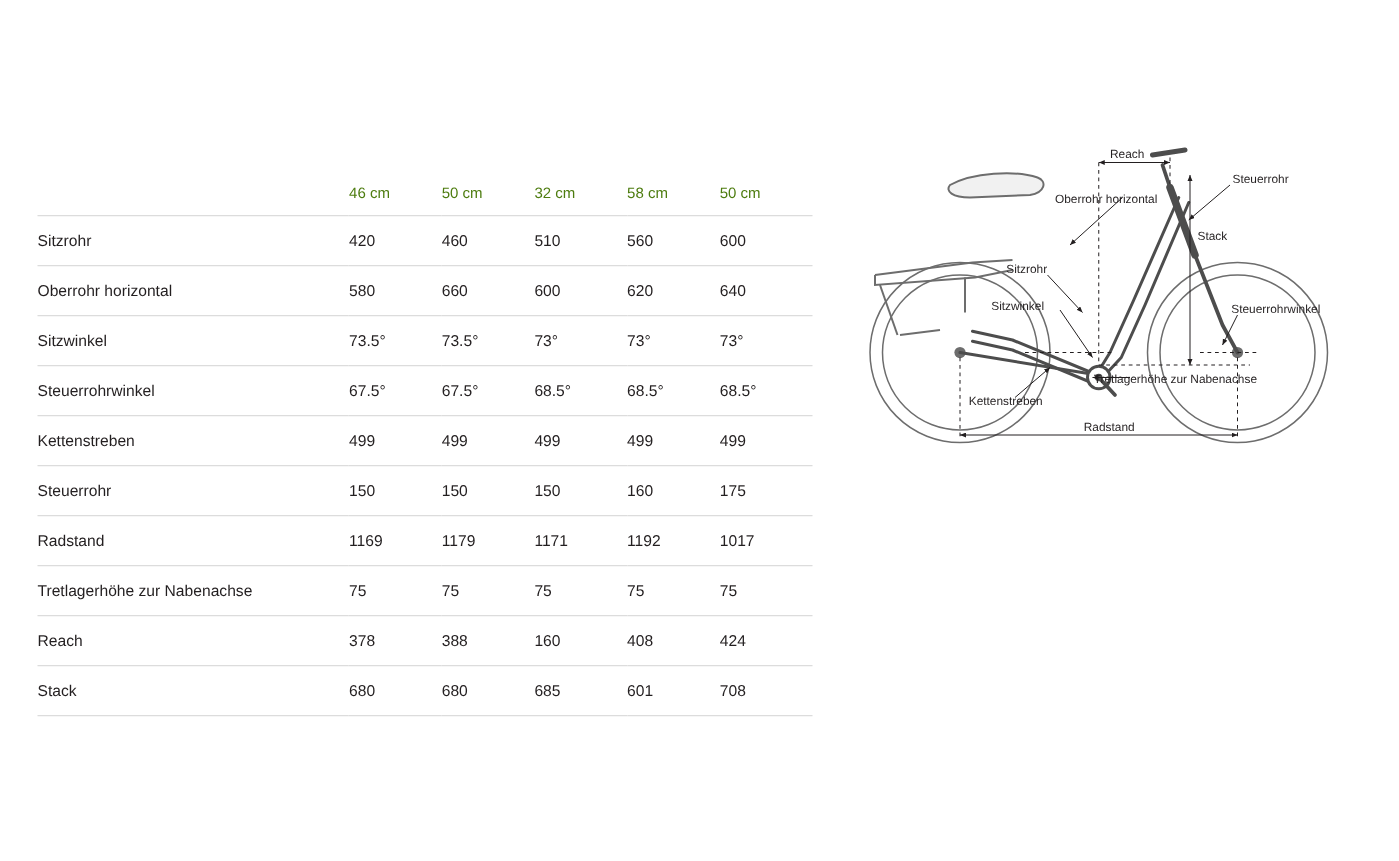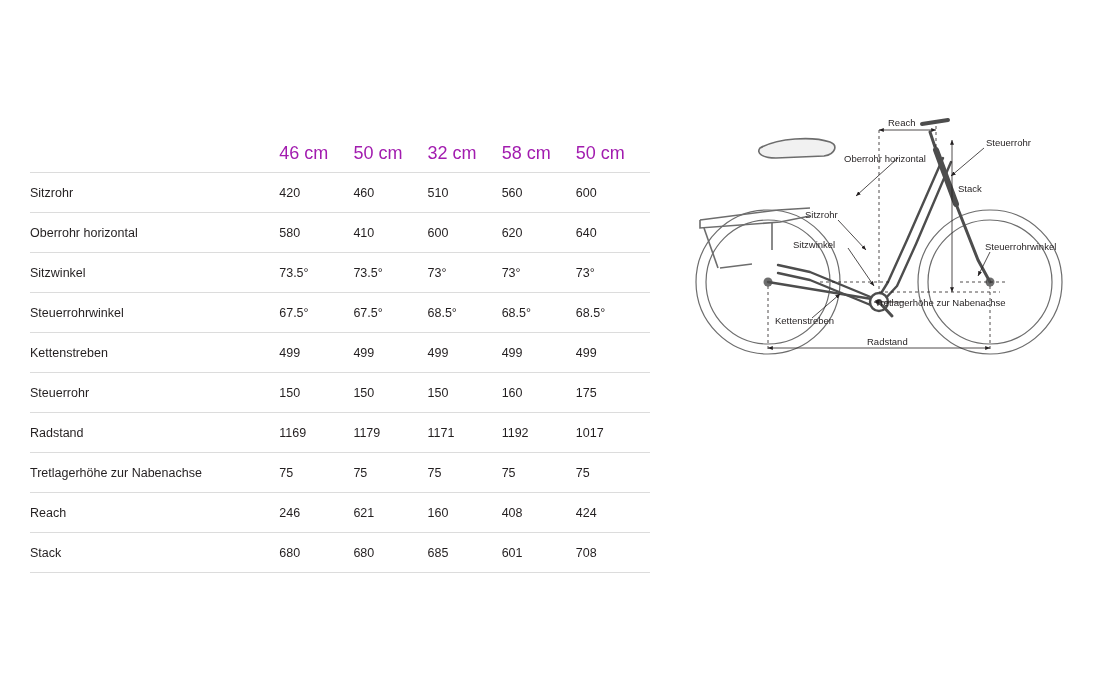--- a/index.html
+++ b/index.html
@@ -28,22 +28,22 @@
   #geometry-table td {
     text-align: left;
     font-weight: normal;
     font-size: 12.5px;
     color: #231f20;
     padding: 0;
   }
   #geometry-table thead th {
     height: 37px;
     vertical-align: middle;
-    font-size: 18px;
-    color: #a21caf;
+    font-size: 12px;
+    color: #4d7c0f;
   }
   #geometry-table tbody tr {
     border-top: 1px solid #dcdcdc;
   }
   #geometry-table tbody tr:last-child {
     border-bottom: 1px solid #dcdcdc;
   }
   #geometry-table tbody td {
     height: 39px;
     vertical-align: middle;
@@ -88,21 +88,21 @@
       <td class="col-label">Sitzrohr</td>
       <td class="col-size">420</td>
       <td class="col-size">460</td>
       <td class="col-size">510</td>
       <td class="col-size">560</td>
       <td class="col-size">600</td>
     </tr>
     <tr>
       <td class="col-label">Oberrohr horizontal</td>
       <td class="col-size">580</td>
-      <td class="col-size">410</td>
+      <td class="col-size">660</td>
       <td class="col-size">600</td>
       <td class="col-size">620</td>
       <td class="col-size">640</td>
     </tr>
     <tr>
       <td class="col-label">Sitzwinkel</td>
       <td class="col-size">73.5°</td>
       <td class="col-size">73.5°</td>
       <td class="col-size">73°</td>
       <td class="col-size">73°</td>
@@ -143,22 +143,22 @@
     <tr>
       <td class="col-label">Tretlagerhöhe zur Nabenachse</td>
       <td class="col-size">75</td>
       <td class="col-size">75</td>
       <td class="col-size">75</td>
       <td class="col-size">75</td>
       <td class="col-size">75</td>
     </tr>
     <tr>
       <td class="col-label">Reach</td>
-      <td class="col-size">246</td>
-      <td class="col-size">621</td>
+      <td class="col-size">378</td>
+      <td class="col-size">388</td>
       <td class="col-size">160</td>
       <td class="col-size">408</td>
       <td class="col-size">424</td>
     </tr>
     <tr>
       <td class="col-label">Stack</td>
       <td class="col-size">680</td>
       <td class="col-size">680</td>
       <td class="col-size">685</td>
       <td class="col-size">601</td>

